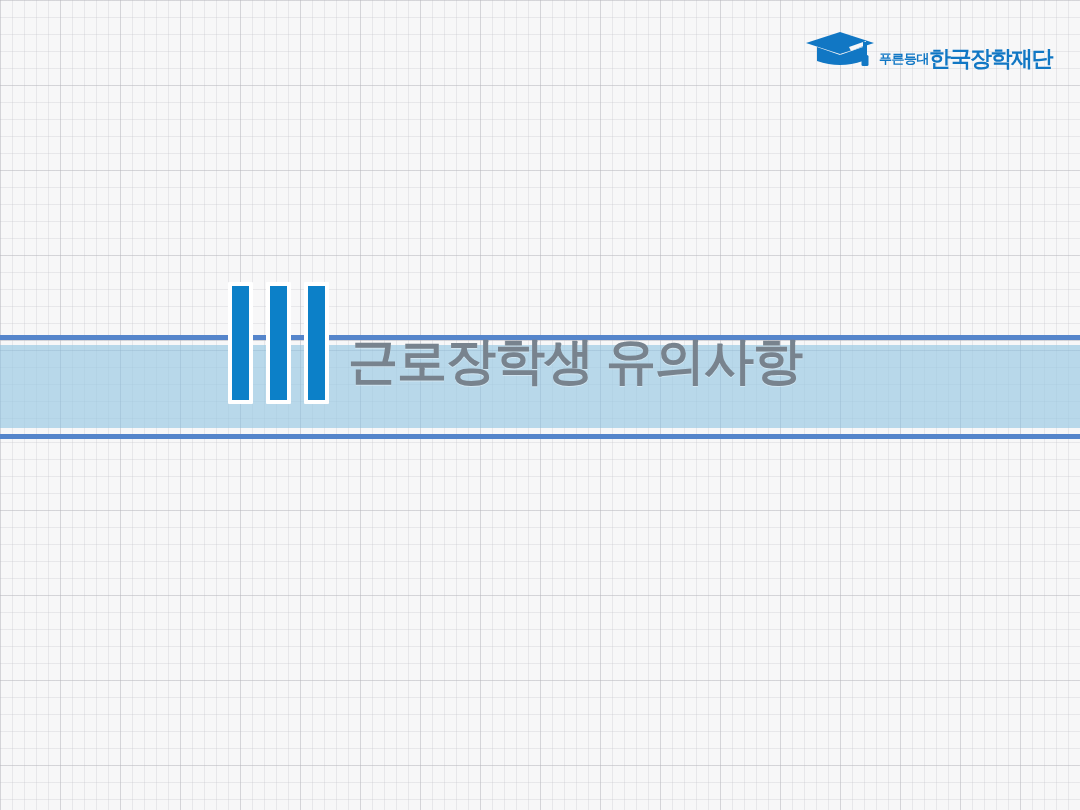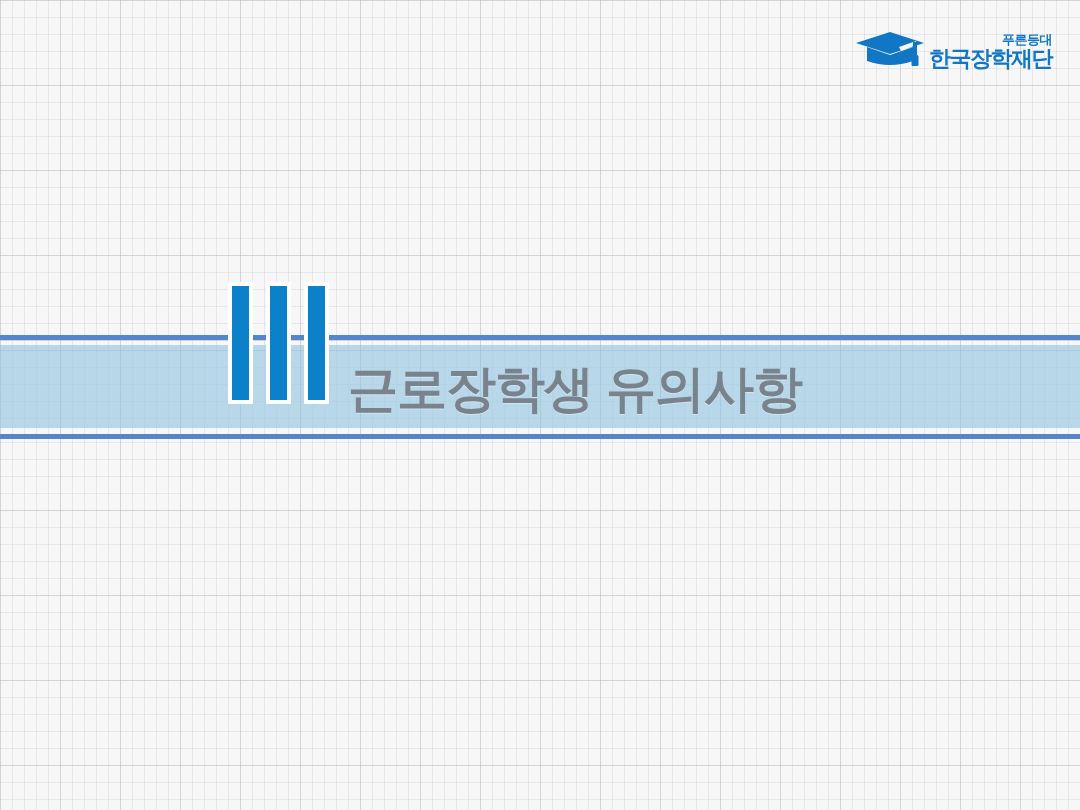--- a/index.html
+++ b/index.html
@@ -58,22 +58,22 @@
   }
   .logo-mark {
     display: block;
     width: 70px;
     height: 40px;
     margin-right: 4px;
     margin-bottom: 2px;
   }
   .logo-words {
     display: flex;
-    flex-direction: column;
-    align-items: flex-end;
+    flex-direction: row;
+    align-items: center;
     line-height: 1;
   }
   .logo-sub {
     font-size: 13px;
     font-weight: bold;
     color: #1177c4;
     letter-spacing: -0.5px;
     margin-bottom: 2px;
     white-space: nowrap;
   }
@@ -140,21 +140,21 @@
     background-color: #0c80c8;
     border: 4px solid #ffffff;
     box-sizing: content-box;
     border-radius: 1px;
   }
 
   
   .banner-title {
     position: absolute;
     left: 348px;
-    top: 364px;
+    top: 336px;
     font-size: 50px;
     font-weight: bold;
     color: #78838e;
     letter-spacing: -1px;
     line-height: 1;
     white-space: nowrap;
     text-shadow: 0 1px 0 rgba(255,255,255,0.35);
   }
 </style>
 </head>

